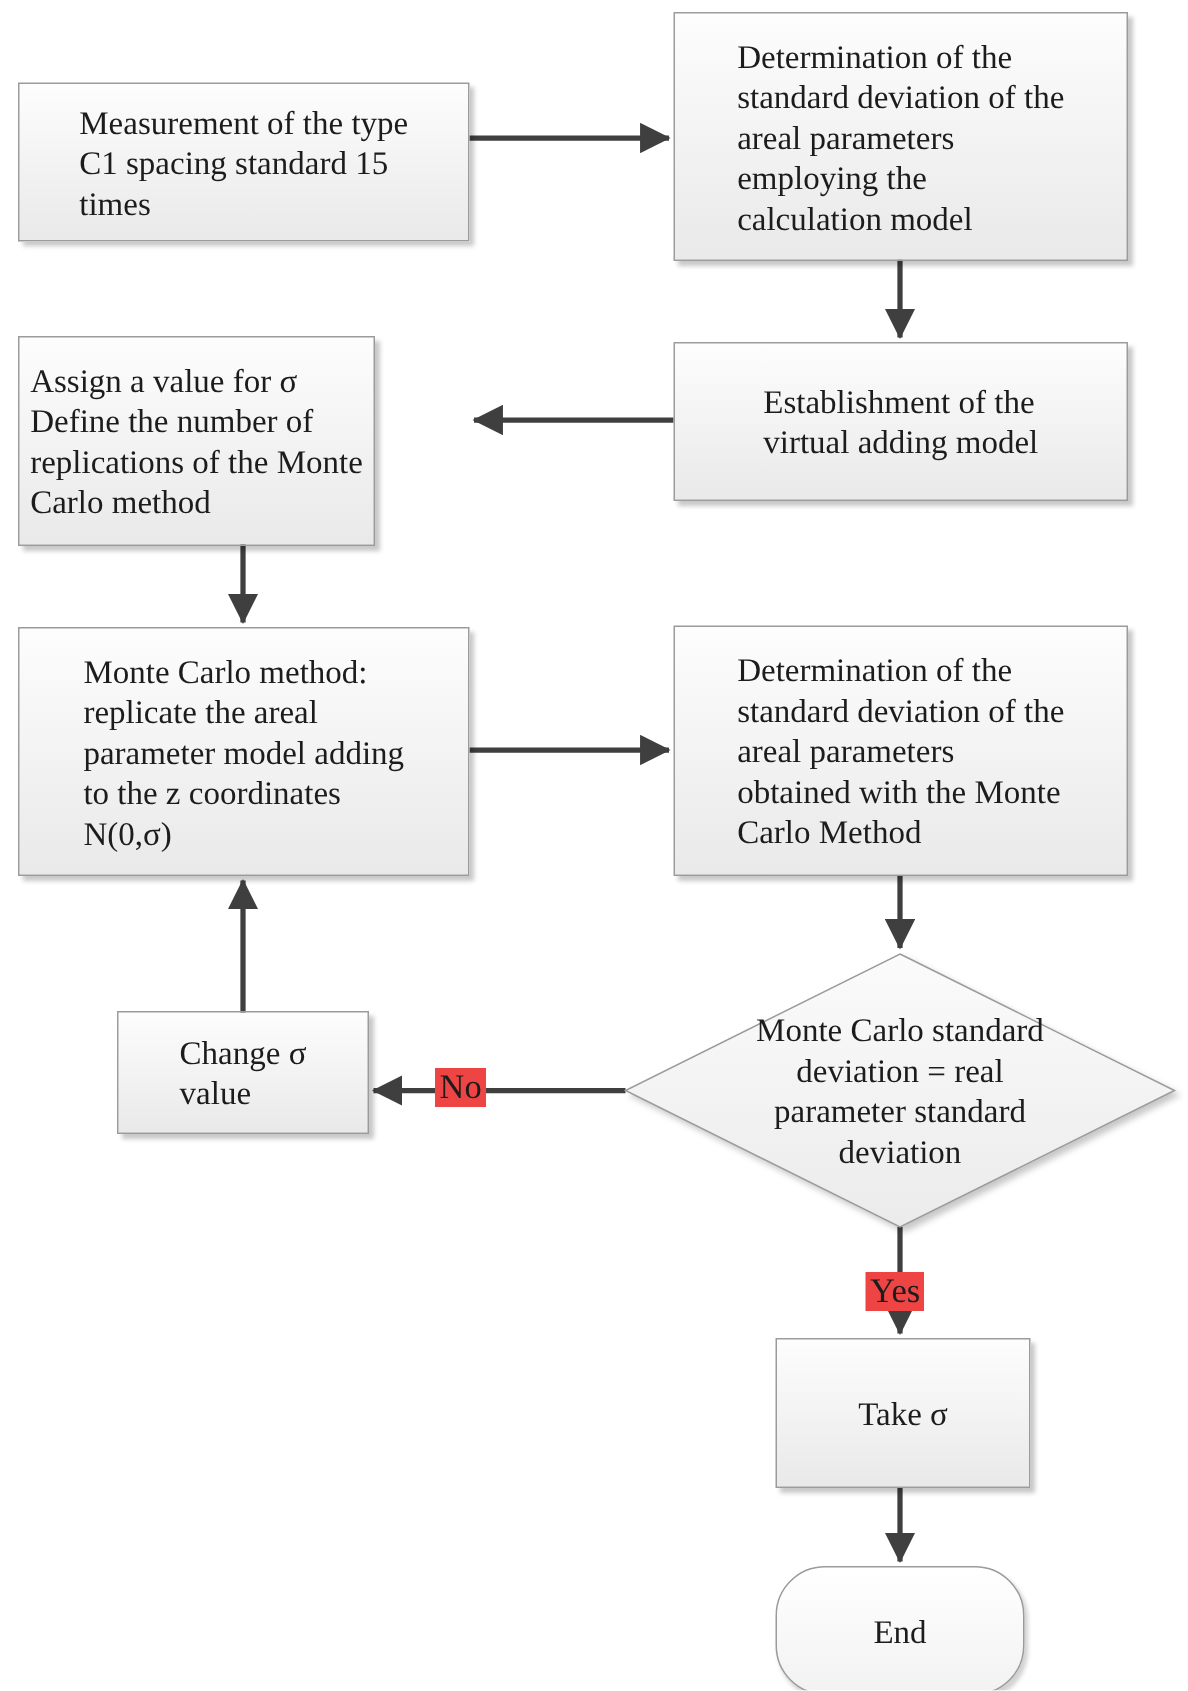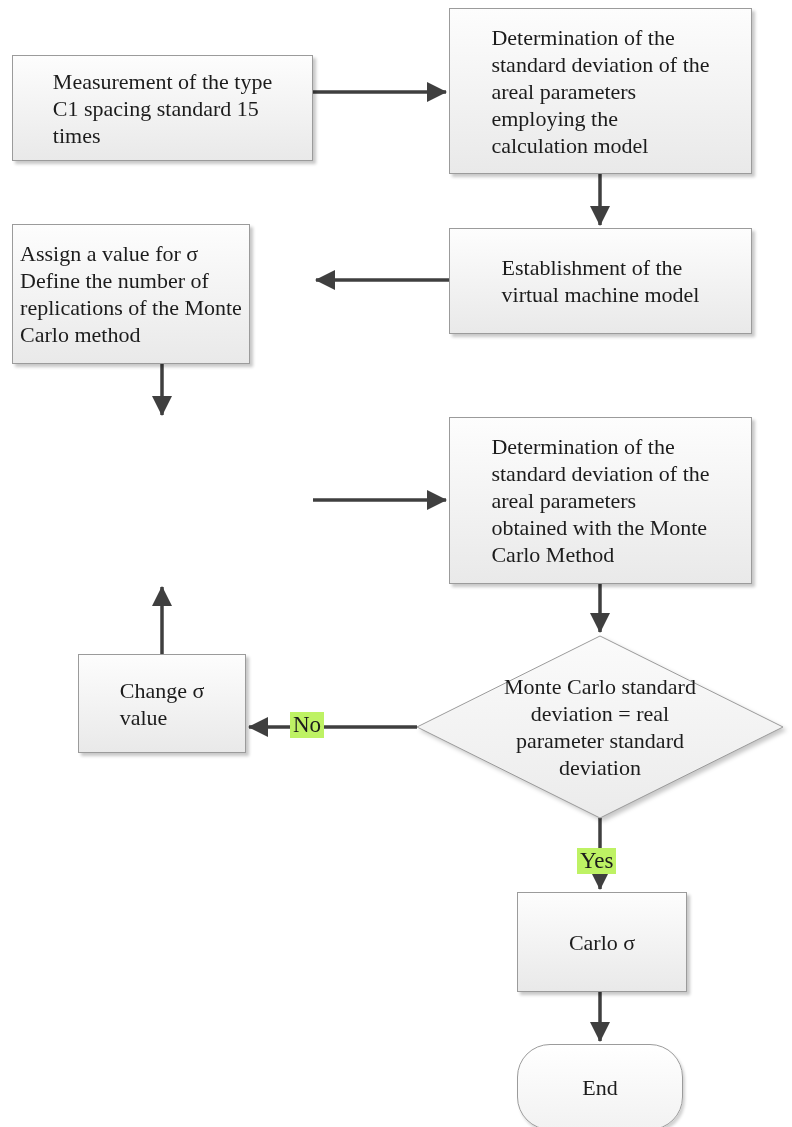--- a/index.html
+++ b/index.html
@@ -58,35 +58,35 @@
     justify-content: center;
     text-align: center;
     white-space: pre-line;
     font-size: 22px;
     line-height: 27px;
   }
   .edge-label {
     position: absolute;
     font-size: 23px;
     line-height: 26px;
-    background: #bef264;
+    background: #ef4444;
     padding: 0 3px;
   }
   .formula { white-space: nowrap; }
   .formula sub { font-size: 15px; }
 
   
   #n-measurement        { left: 12px;  top: 40px;   width: 301px; height: 106px; margin-top: 15px; }
   #n-determination-calc { left: 449px; top: 8px;    width: 303px; height: 166px; }
   #n-assign-sigma       { left: 12px;  top: 224px;  width: 238px; height: 140px; }
   #n-establishment      { left: 449px; top: 228px;  width: 303px; height: 106px; }
   #n-monte-carlo        { left: 12px;  top: 418px;  width: 301px; height: 166px; }
   #n-determination-mc   { left: 449px; top: 417px;  width: 303px; height: 167px; }
   #n-decision-text      { left: 440px; top: 671px;  width: 320px; height: 112px; }
-  #n-change-sigma       { left: 78px;  top: 654px;  width: 168px; height: 99px; }
+  #n-change-sigma       { left: 78px;  top: 674px;  width: 168px; height: 82px; }
   #n-take-sigma         { left: 517px; top: 892px;  width: 170px; height: 100px; }
   #n-end                { left: 517px; top: 1044px; width: 166px; height: 86px; }
   #lbl-no  { left: 290px; top: 712px; }
   #lbl-yes { left: 577px; top: 848px; }
 </style>
 </head>
 <body>
 
 <div class="stage">
 
@@ -125,39 +125,44 @@
 employing the
 calculation model</div>
 
   <div class="node box" id="n-assign-sigma">Assign a value for σ
 Define the number of
 replications of the Monte
 Carlo method</div>
 
   <div class="node box" id="n-establishment">
     <div>Establishment of the
-virtual machine model</div>
+virtual adding model</div>
   </div>
 
+  <div class="node box" id="n-monte-carlo">Monte Carlo method:
+replicate the areal
+parameter model adding
+to the z coordinates
+N(0,σ)</div>
 
   <div class="node box" id="n-determination-mc">Determination of the
 standard deviation of the
 areal parameters
 obtained with the Monte
 Carlo Method</div>
 
   <div class="diamond-label" id="n-decision-text">Monte Carlo standard
 deviation = real
 parameter standard
 deviation</div>
 
   <div class="node box" id="n-change-sigma">Change σ
 value</div>
 
-  <div class="node box" id="n-take-sigma">Carlo σ</div>
+  <div class="node box" id="n-take-sigma">Take σ</div>
 
   <div class="node terminator" id="n-end">End</div>
 
   <div class="edge-label" id="lbl-no">No</div>
 
   <div class="edge-label" id="lbl-yes">Yes</div>
 
 </div>
 
 </body></html>

